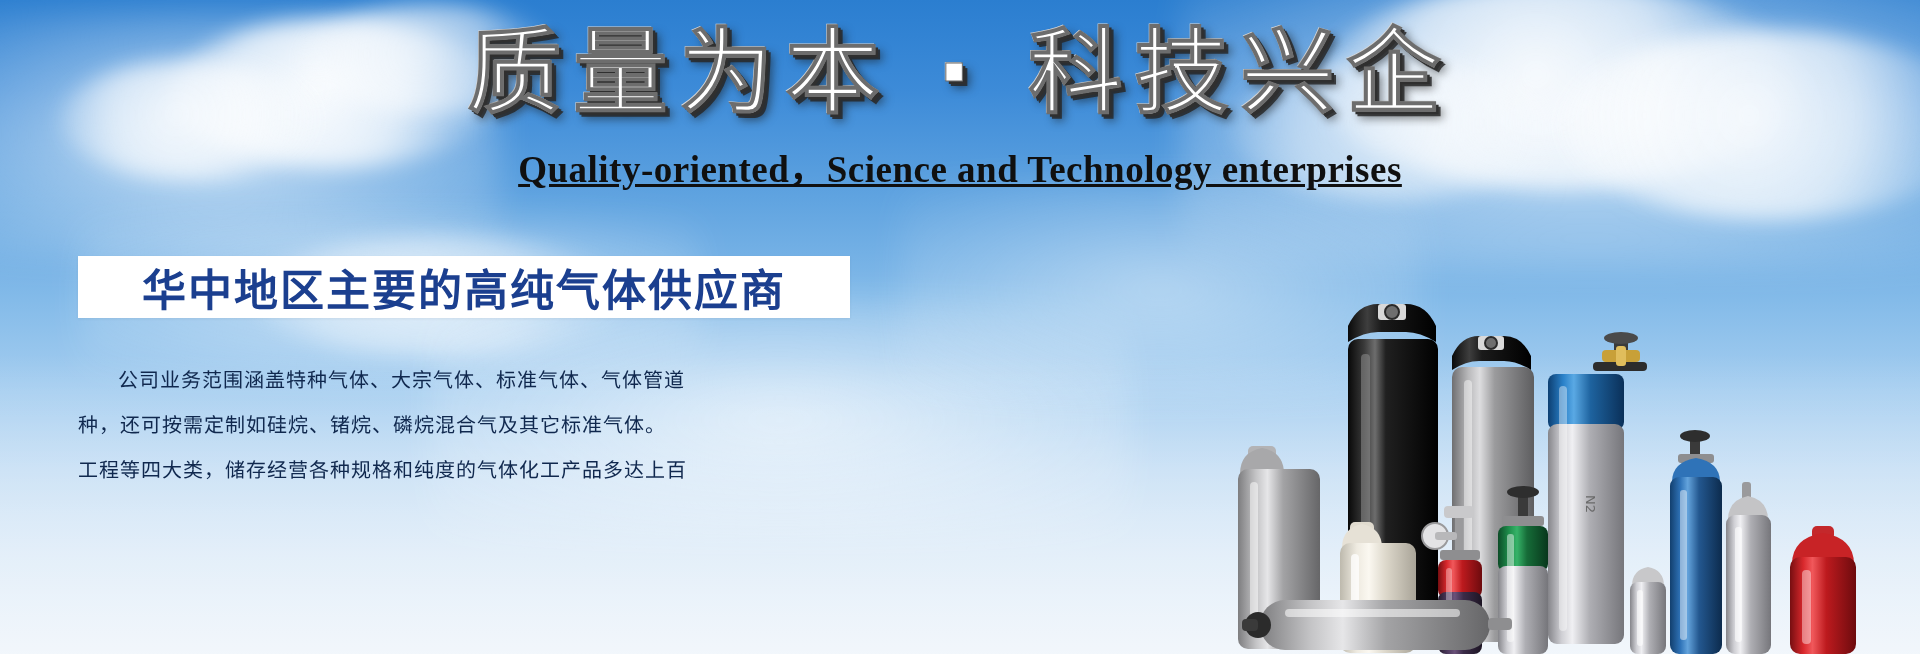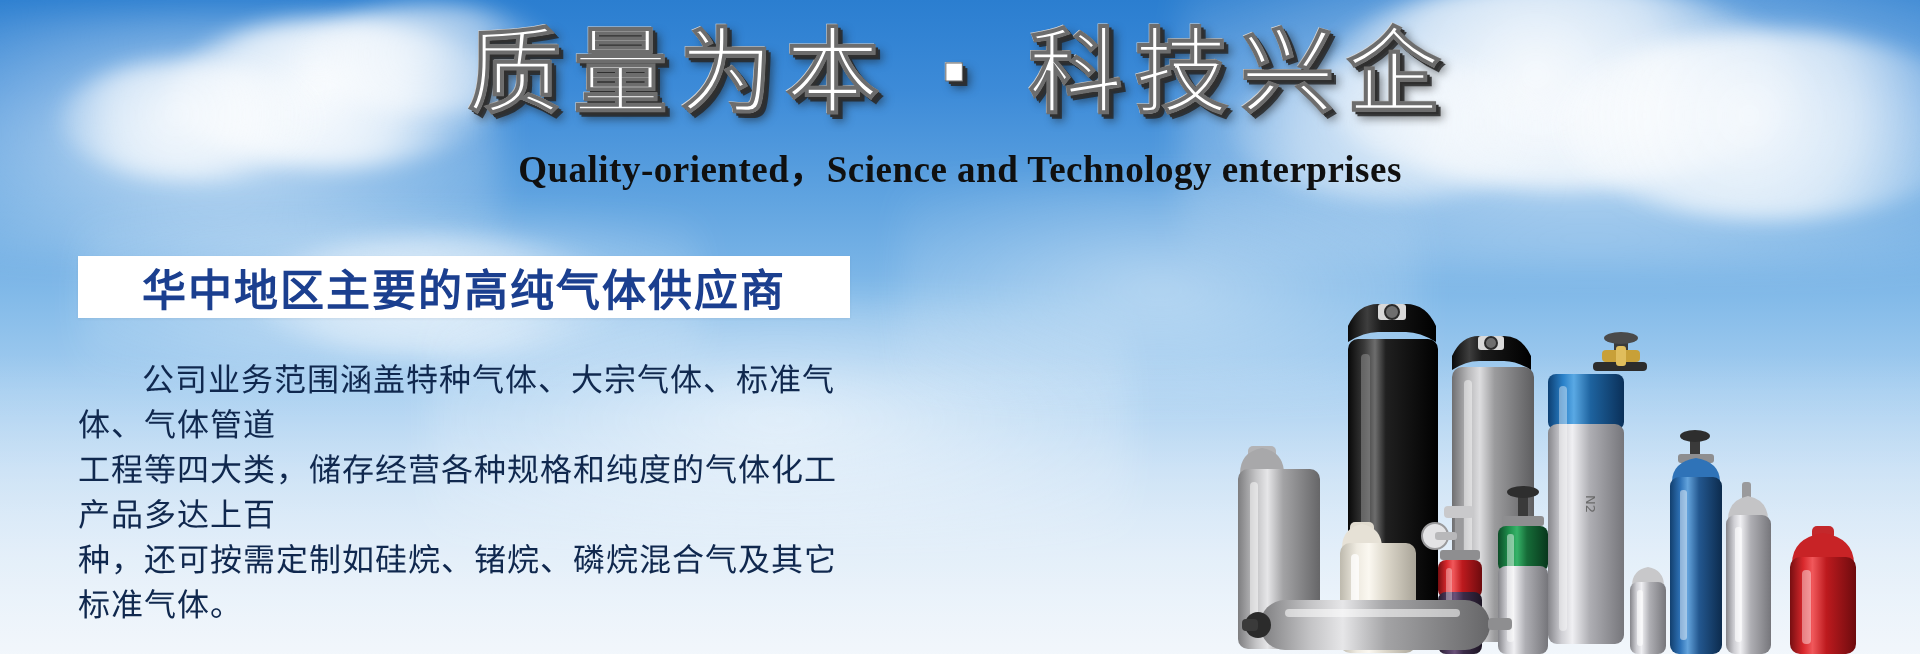--- a/index.html
+++ b/index.html
@@ -76,20 +76,21 @@
     left:0; right:0;
     top:139px;
     text-align:center;
     font-family:"Liberation Serif","DejaVu Serif",serif;
     font-weight:bold;
     font-size:37px;
     letter-spacing:.5px;
     color:#101010;
     white-space:nowrap;
     pointer-events:none;
+    text-decoration:underline;
   }
 
   
   .callout{
     position:absolute;
     left:78px;
     top:256px;
     width:772px;
     height:62px;
     background:#ffffff;
@@ -107,21 +108,21 @@
     white-space:nowrap;
   }
 
   
   .para{
     position:absolute;
     left:78px;
     top:358px;
     width:790px;
     font-family:"DejaVu Serif","Liberation Serif",serif;
-    font-size:32px;
+    font-size:20px;
     line-height:45px;
     color:#10284e;
     letter-spacing:1px;
   }
   .para p{margin:0;}
   .para .indent{text-indent:2em;}
 
   
   .products{
     position:absolute;
@@ -158,22 +159,22 @@
   </div>
 
   <div class="subhead">Quality-oriented，Science and Technology enterprises</div>
 
   <div class="callout">
     <span class="callout-text">华中地区主要的高纯气体供应商</span>
   </div>
 
   <div class="para">
     <p class="indent">公司业务范围涵盖特种气体、大宗气体、标准气体、气体管道</p>
+    <p>种，还可按需定制如硅烷、锗烷、磷烷混合气及其它标准气体。</p>
     <p>工程等四大类，储存经营各种规格和纯度的气体化工产品多达上百</p>
-    <p>种，还可按需定制如硅烷、锗烷、磷烷混合气及其它标准气体。</p>
   </div>
 
   <div class="products">
     <svg viewBox="0 0 700 420" xmlns="http://www.w3.org/2000/svg" aria-hidden="true">
       <defs>
         <linearGradient id="gBlack" x1="0" y1="0" x2="1" y2="0">
           <stop offset="0%" stop-color="#080808"></stop>
           <stop offset="18%" stop-color="#3a3a3a"></stop>
           <stop offset="30%" stop-color="#6d6d6d"></stop>
           <stop offset="42%" stop-color="#202020"></stop>

